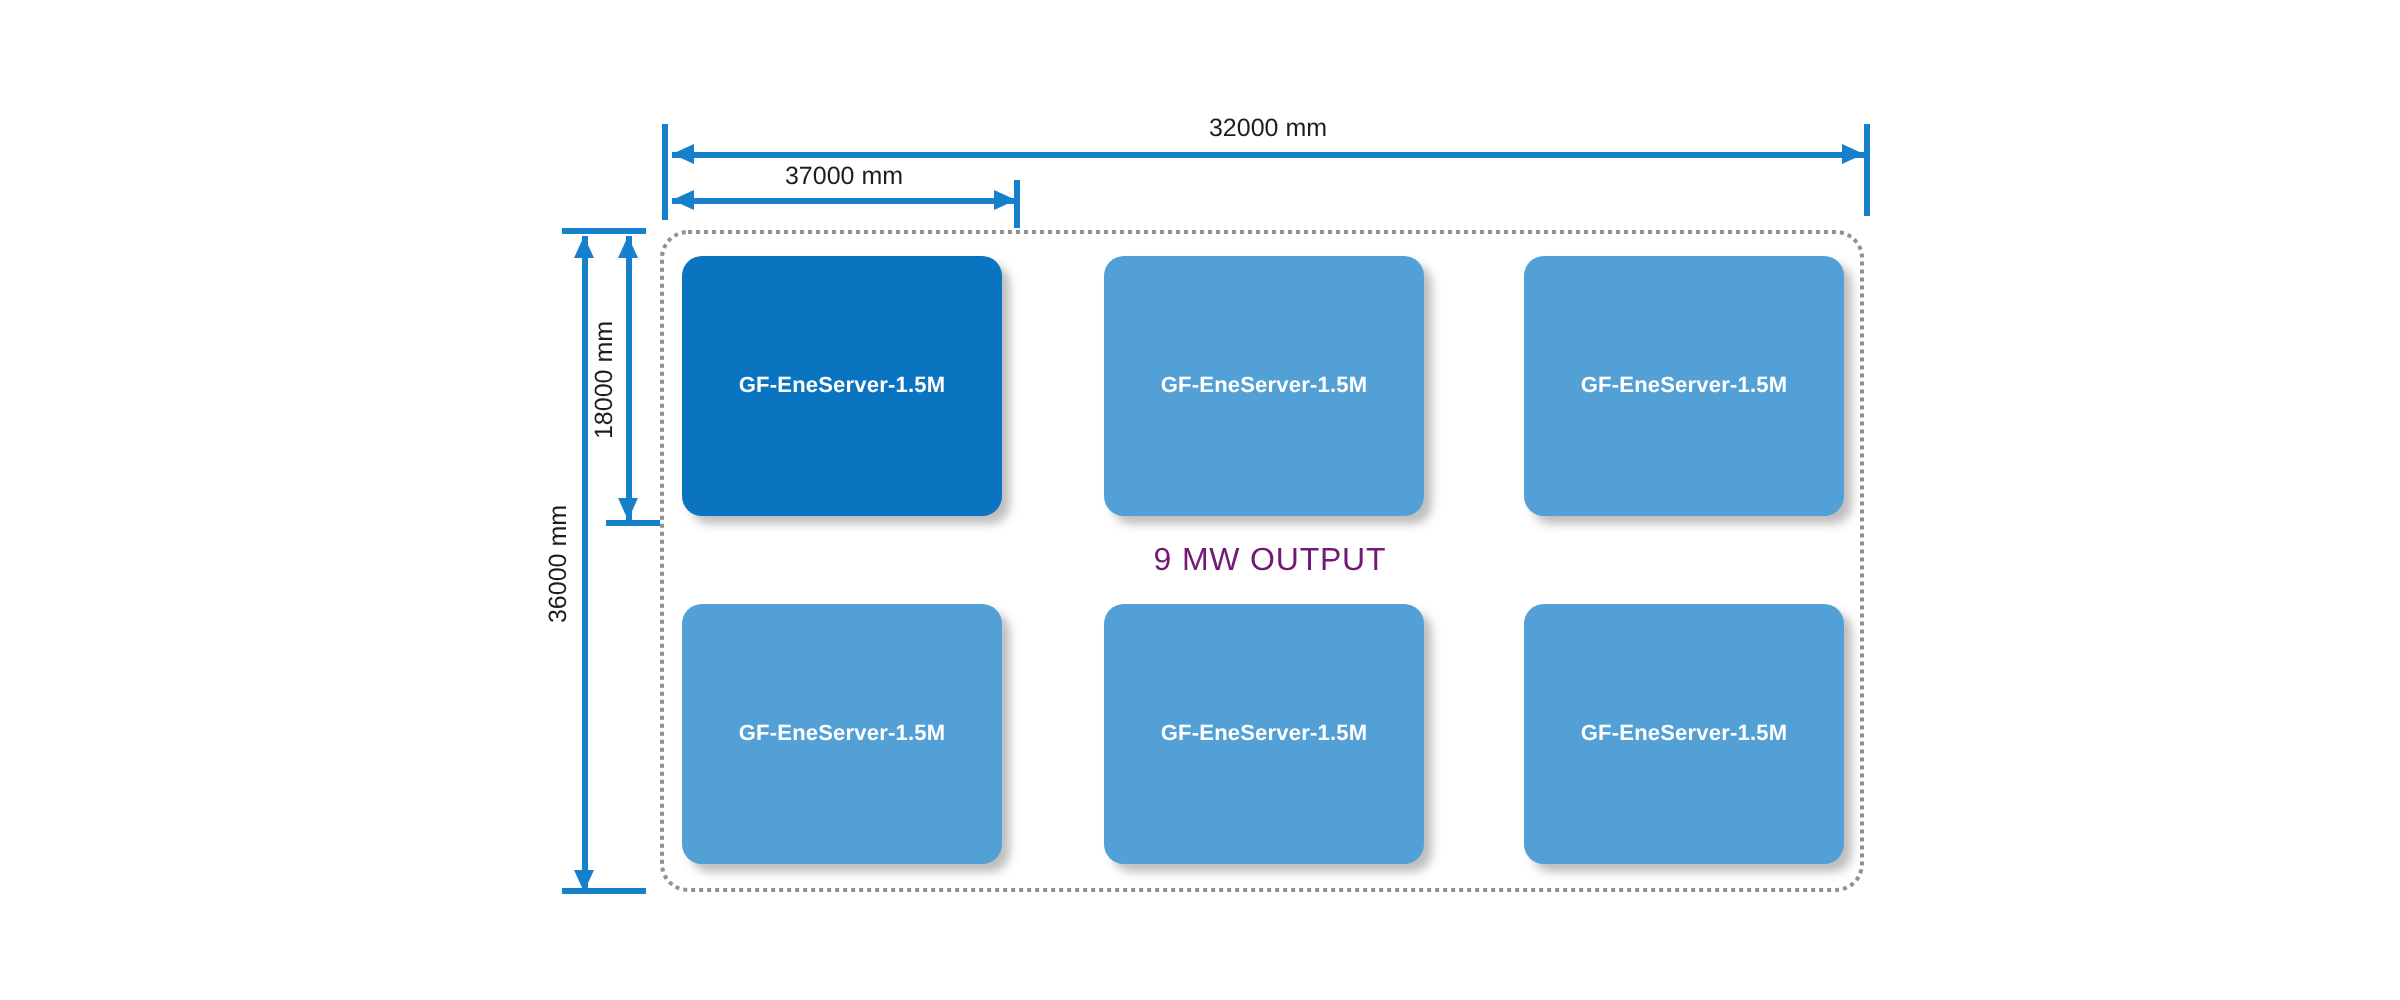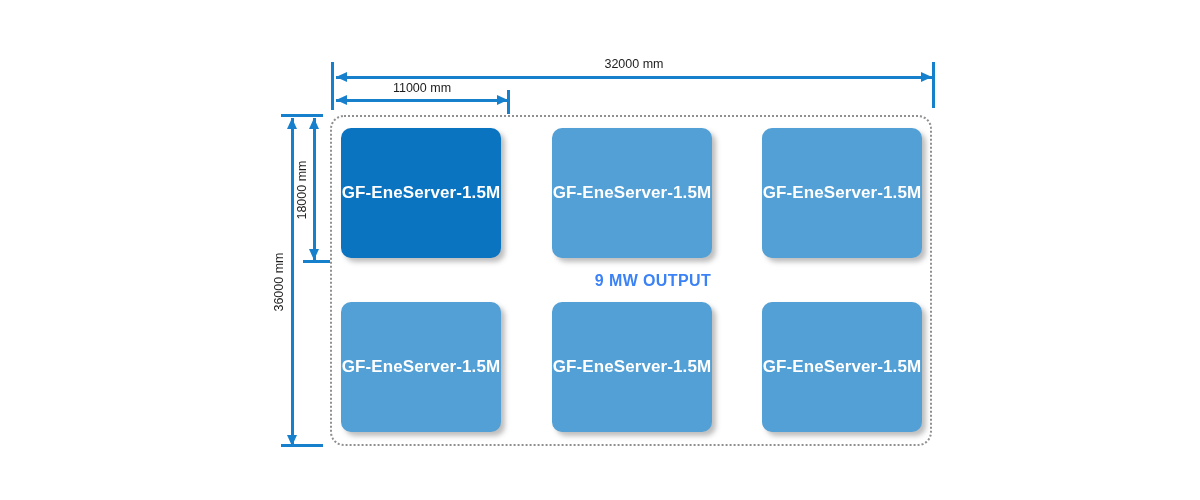--- a/index.html
+++ b/index.html
@@ -14,28 +14,28 @@
   }
   
   .unit{
     position:absolute;width:160px;height:130px;border-radius:10px;
     background:#52a0d5;
     box-shadow:4px 4px 5px rgba(110,110,110,0.45);
     display:flex;align-items:center;justify-content:center;
   }
   .unit.dark{background:#0b74c1;}
   .unit .label{
-    color:#ffffff;font-size:17px;font-weight:bold;letter-spacing:.1px;white-space:nowrap;
+    color:#ffffff;font-size:11px;font-weight:bold;letter-spacing:.1px;white-space:nowrap;
   }
   .u1{left:341px;top:128px;} .u2{left:552px;top:128px;} .u3{left:762px;top:128px;}
   .u4{left:341px;top:302px;} .u5{left:552px;top:302px;} .u6{left:762px;top:302px;}
   
   .output-label{
-    position:absolute;left:348px;top:272px;width:610px;text-align:center;
-    font-size:16px;font-weight:700;color:#3b82f6;letter-spacing:.4px;
+    position:absolute;left:330px;top:272px;width:610px;text-align:center;
+    font-size:16px;font-weight:400;color:#701a75;letter-spacing:.4px;
   }
   
   .h-dim{position:absolute;height:3px;background:#1780cd;}
   .h-dim::before{content:"";position:absolute;left:0;top:-4px;width:0;height:0;
     border-top:5px solid transparent;border-bottom:5px solid transparent;border-right:11px solid #1780cd;}
   .h-dim::after{content:"";position:absolute;right:0;top:-4px;width:0;height:0;
     border-top:5px solid transparent;border-bottom:5px solid transparent;border-left:11px solid #1780cd;}
   .v-dim{position:absolute;width:3px;background:#1780cd;}
   .v-dim::before{content:"";position:absolute;top:0;left:-4px;width:0;height:0;
     border-left:5px solid transparent;border-right:5px solid transparent;border-bottom:11px solid #1780cd;}
@@ -89,21 +89,21 @@
   </div>
 
   <div class="output-label">9 MW OUTPUT</div>
 
   <div class="h-dim dim-66"></div>
   <div class="dim-label lbl-66">32000 mm</div>
   <div class="tick tick-left-top"></div>
   <div class="tick tick-right-top"></div>
 
   <div class="h-dim dim-22"></div>
-  <div class="dim-label lbl-22">11000 mm</div>
+  <div class="dim-label lbl-22">37000 mm</div>
   <div class="tick tick-22-end"></div>
 
   <div class="v-dim dim-36"></div>
   <div class="dim-label rot lbl-36">36000 mm</div>
 
   <div class="v-dim dim-18"></div>
   <div class="dim-label rot lbl-18">18000 mm</div>
 
   <div class="tick tick-h-top"></div>
   <div class="tick tick-h-bottom"></div>

